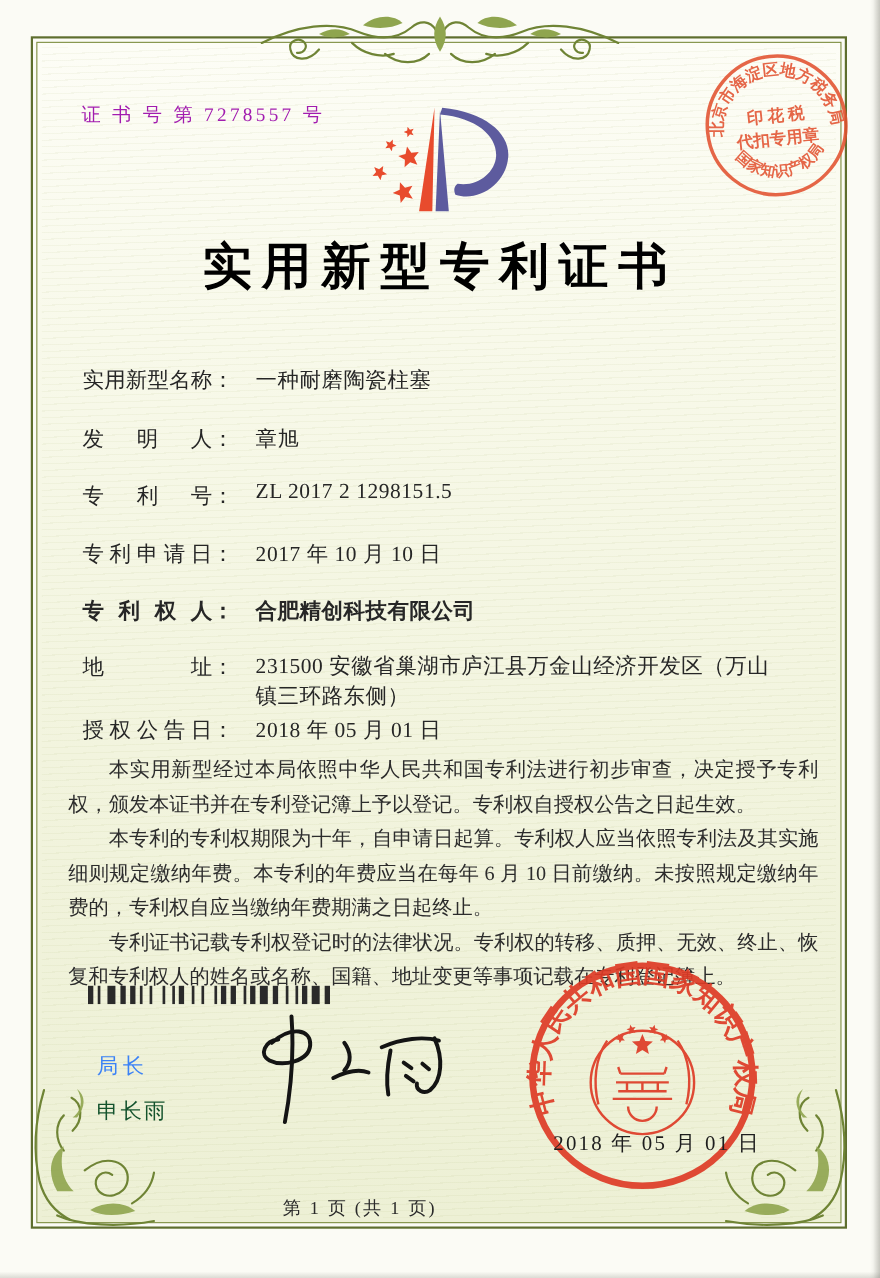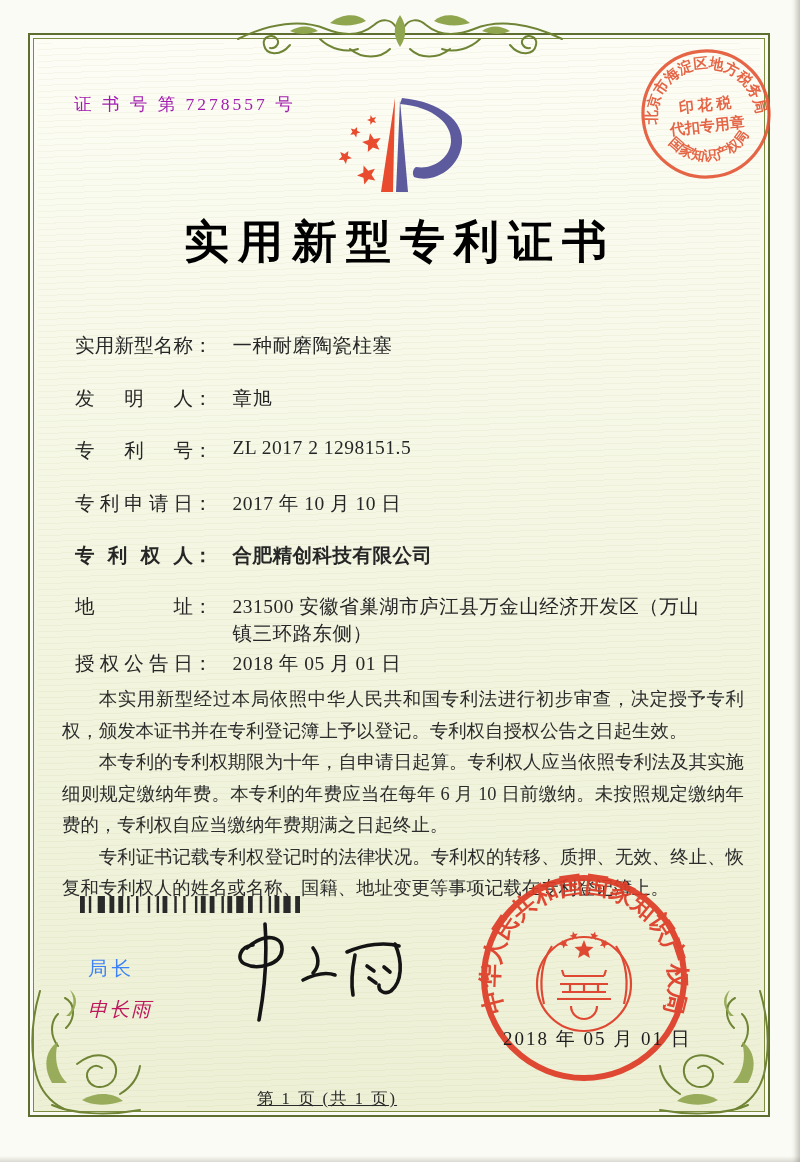--- a/index.html
+++ b/index.html
@@ -34,30 +34,30 @@
   .fvalue{display:inline-block;margin-left:15px;vertical-align:top;letter-spacing:.5px;}
   .fvalue.wrap{white-space:normal;max-width:486px;line-height:27px;}
   .field-col2{position:absolute;left:380px;top:0;white-space:nowrap;}
 
   .body-text{position:absolute;left:62px;top:684px;width:682px;font-size:18.4px;
     line-height:31.5px;text-align:justify;color:#2c2c2c;}
   .body-text p{margin:0;text-indent:2em;}
 
   .barcode{position:absolute;left:80px;top:896px;}
   .sig-title{position:absolute;left:88px;top:955px;font-size:19.5px;letter-spacing:4px;color:#3b82f6;}
-  .sig-name{position:absolute;left:88px;top:996px;font-size:19.5px;letter-spacing:2px;color:#be185d;font-style:italic;}
+  .sig-name{position:absolute;left:88px;top:996px;font-size:19.5px;letter-spacing:2px;color:#14532d;}
   .sig-script{position:absolute;left:185px;top:918px;}
 
   .seal{position:absolute;left:478px;top:872px;}
   .seal-date{position:absolute;left:503px;top:1026px;font-size:19px;letter-spacing:2px;color:#1d1d1d;}
 
   .tax-stamp{position:absolute;left:636px;top:44px;}
 
   .footer{position:absolute;left:0;top:1088px;width:654px;text-align:center;
-    font-size:16.5px;letter-spacing:2px;color:#2a2a2a;text-decoration:underline;}
+    font-size:16.5px;letter-spacing:2px;color:#2a2a2a;}
 
   .flourish-top{position:absolute;left:230px;top:5px;}
   .flourish-bl{position:absolute;left:22px;top:986px;}
   .flourish-br{position:absolute;left:650px;top:986px;transform:scaleX(-1);}
 </style>
 </head>
 <body>
 
 <div class="page">
 

